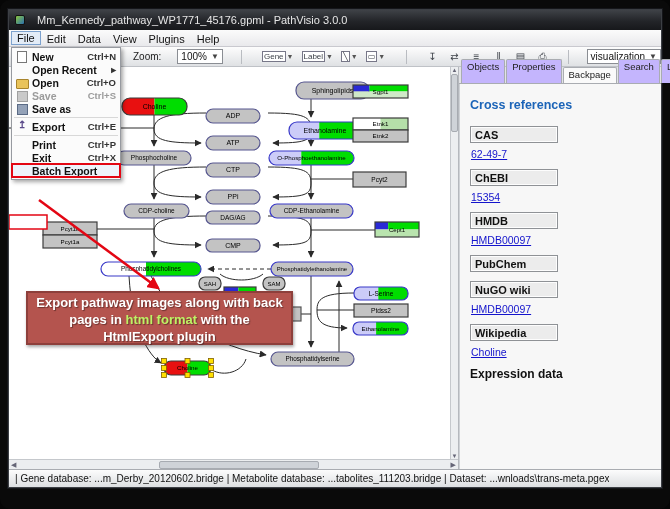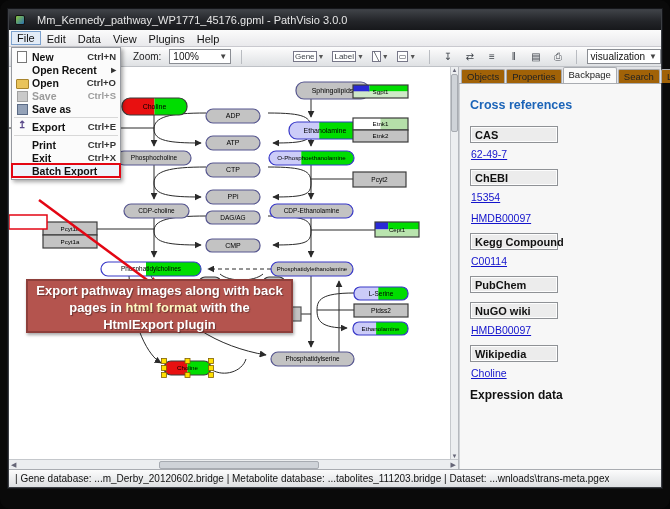--- a/index.html
+++ b/index.html
@@ -12,21 +12,21 @@
   #titlebar{height:20px;background:linear-gradient(#3f4247,#232529 55%,#17181b);display:flex;
     align-items:center;padding:0 6px;gap:12px;flex:none;}
   #app-icon{width:10px;height:10px;border-radius:2px;background:linear-gradient(135deg,#8cc63f,#2a6fb0);
     border:1px solid #111;flex:none;}
   #title-text{color:#e6e6e6;font-size:11px;white-space:nowrap;overflow:hidden;}
   #menubar{height:17px;background:linear-gradient(#fbfbfb,#e9e9ec);border-bottom:1px solid #c9c9cf;
     display:flex;align-items:center;padding-left:2px;flex:none;}
   .mb-item{font-size:11px;color:#111;padding:1px 6px 0;display:flex;align-items:center;cursor:default;}
   .mb-item.active{background:#e3ecf7;border:1px solid #7da2ce;padding:0 5px;}
   #toolbar{height:20px;background:linear-gradient(#fdfdfd,#dfe1e4);border-bottom:1px solid #bfc2c7;
-    display:flex;align-items:center;gap:8px;padding-left:124px;flex:none;}
+    display:flex;align-items:center;gap:16px;padding-left:124px;flex:none;}
   .tb-label{font-size:10px;color:#222;}
   .tb-select{height:15px;background:#fff;border:1px solid #8a8d93;font-size:10px;display:flex;
     align-items:center;justify-content:space-between;padding:0 3px;color:#111;text-align:right;}
   .tb-select .caret{font-size:8px;color:#444;margin-left:4px;}
   .tb-btn{height:16px;min-width:16px;border:1px solid transparent;border-radius:2px;display:flex;
     align-items:center;justify-content:center;font-size:10px;color:#3a3f46;padding:0 2px;}
   .tb-btn .caret{font-size:7px;color:#555;margin-left:1px;}
   .tb-sep{width:1px;height:14px;background:#b9bcc1;margin:0 2px;}
   
   #main{flex:1;display:flex;min-height:0;}
@@ -34,25 +34,25 @@
   #canvas{position:relative;width:441px;height:392px;background:#ffffff;overflow:hidden;flex:none;}
   #canvas-row{display:flex;flex:none;}
   #vscroll{width:9px;height:392px;background:#eceef0;border-left:1px solid #c5c8cc;display:flex;
     flex-direction:column;align-items:center;font-size:6px;color:#667;}
   #vscroll .thumb{width:7px;height:58px;background:#cfd3d8;border:1px solid #a7abb1;border-radius:2px;margin-top:1px;}
   #hscroll{height:11px;background:#eceef0;border-top:1px solid #c5c8cc;display:flex;align-items:center;
     font-size:7px;color:#667;padding:0 2px;position:relative;}
   #hscroll .thumb{position:absolute;left:150px;width:160px;height:8px;background:#cfd3d8;
     border:1px solid #a7abb1;border-radius:2px;}
   
-  #annotation{position:absolute;left:17px;top:212px;width:267px;height:54px;background:#b4544e;
+  #annotation{position:absolute;left:17px;top:224px;width:267px;height:54px;background:#b4544e;
     border:2px solid #8d3f3b;box-shadow:1px 2px 3px rgba(0,0,0,.35);color:#fff;font-weight:bold;
     font-size:13px;line-height:17px;text-align:center;padding-top:1px;
     text-shadow:1px 1px 1px rgba(0,0,0,.4);}
-  #annotation .grn{color:#fef9c3;}
+  #annotation .grn{color:#bef264;}
   
   #file-menu{position:absolute;left:2px;top:37px;width:110px;background:#fbfbfb;
     border:1px solid #979aa0;box-shadow:2px 2px 4px rgba(0,0,0,.35);padding:2px 0;z-index:40;}
   .fm-item{display:flex;align-items:center;height:13px;padding:0 4px 0 3px;font-size:10.5px;color:#111;font-weight:bold;}
   .fm-item.disabled{color:#9b9b9b;}
   .fm-item.hl{outline:2px solid #e30613;outline-offset:-1px;background:#eef3fb;}
   .fm-ic{width:15px;height:11px;flex:none;position:relative;margin-right:2px;}
   .fm-lb{flex:1;white-space:nowrap;}
   .fm-sc{font-size:9.5px;color:#333;margin-left:6px;}
   .fm-item.disabled .fm-sc{color:#9b9b9b;}
@@ -63,22 +63,22 @@
     background:#e9c35a;border:1px solid #a8842c;border-radius:1px;}
   .save-icon::after,.save-as-icon::after{content:"";position:absolute;left:2px;top:1px;width:9px;
     height:9px;background:#94a2b8;border:1px solid #5a6a85;}
   .save-icon.gray::after{background:#c9c9c9;border-color:#a0a0a0;}
   .import-icon::after{content:"↧";position:absolute;left:3px;top:-2px;font-size:10px;color:#5a4a8a;}
   .export-icon::after{content:"↥";position:absolute;left:3px;top:-2px;font-size:10px;color:#5a4a8a;}
   
   #panel{flex:1;background:#f2f2f2;display:flex;flex-direction:column;min-width:0;}
   #panel-tabs{height:17px;display:flex;align-items:flex-end;background:#e2e3e6;border-bottom:1px solid #a9acb1;
     padding-left:2px;gap:1px;flex:none;}
-  .tab{font-size:9.5px;color:#222;background:#a16207;border:1px solid #a9acb1;border-bottom:none;
-    padding:1px 5px;border-radius:2px 2px 0 0;height:14px;}
+  .tab{font-size:9.5px;color:#222;background:#c4b5fd;border:1px solid #a9acb1;border-bottom:none;
+    padding:1px 5px;border-radius:2px 2px 0 0;height:24px;}
   .tab.active{background:#fafafa;height:16px;font-weight:normal;}
   #panel-body{flex:1;background:#f7f7f7;border-left:1px solid #cfd2d6;padding:4px 10px 0 10px;overflow:hidden;}
   #xref-heading{color:#1b64b8;font-weight:bold;font-size:12.5px;margin:10px 0 14px 0;}
   .xref-section{margin-bottom:9px;}
   .xref-header{width:88px;height:17px;background:#ececec;border:1px solid #8f9296;
     box-shadow:inset 0 0 0 1px #fdfdfd;font-size:11px;font-weight:bold;color:#111;
     display:flex;align-items:center;padding:0 4px;white-space:nowrap;}
   .xref-value{font-size:10.5px;margin:5px 0 0 1px;}
   .xref-value.link{color:#1414cc;font-weight:normal;text-decoration:underline;}
   .xref-value.plain{color:#111;}
@@ -108,21 +108,21 @@
         <div class="mb-item">Help</div>
       </div>
 
     <div id="toolbar">
       <span class="tb-label">Zoom:</span>
       <div class="tb-select" style="width:88px;">
         <span>100%</span>
           <span class="caret">▼</span>
       </div>
       <div class="tb-sep"></div>
-      <div id="tool-group" style="display:flex;gap:2px;margin-left:38px;">
+      <div id="tool-group" style="display:flex;gap:2px;">
           <div class="tb-btn">
             <span style="font-size:8px;border:1px solid #778;padding:0 1px;background:#fff;">Gene</span>
             <span class="caret">▼</span>
           </div>
           <div class="tb-btn">
             <span style="font-size:8px;border:1px solid #778;padding:0 1px;background:#fff;">Label</span>
             <span class="caret">▼</span>
           </div>
           <div class="tb-btn">
             <span style="font-size:8px;border:1px solid #778;padding:0 1px;background:#fff;">╲</span>
@@ -562,25 +562,22 @@
 
           <div class="xref-section">
             <div class="xref-header">CAS</div>
             <div class="xref-value link">62-49-7</div>
           </div>
           <div class="xref-section">
             <div class="xref-header">ChEBI</div>
             <div class="xref-value link">15354</div>
           </div>
           <div class="xref-section">
+            <div class="xref-header">HMDB</div>
             <div class="xref-value link">HMDB00097</div>
-          </div>
-          <div class="xref-section">
-            <div class="xref-header">Kegg Compound</div>
-            <div class="xref-value link">C00114</div>
           </div>
           <div class="xref-section">
             <div class="xref-header">PubChem</div>
           </div>
           <div class="xref-section">
             <div class="xref-header">NuGO wiki</div>
             <div class="xref-value link">HMDB00097</div>
           </div>
           <div class="xref-section">
             <div class="xref-header">Wikipedia</div>

